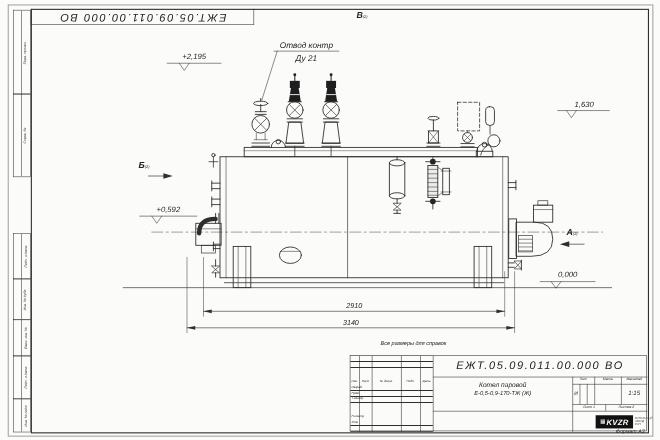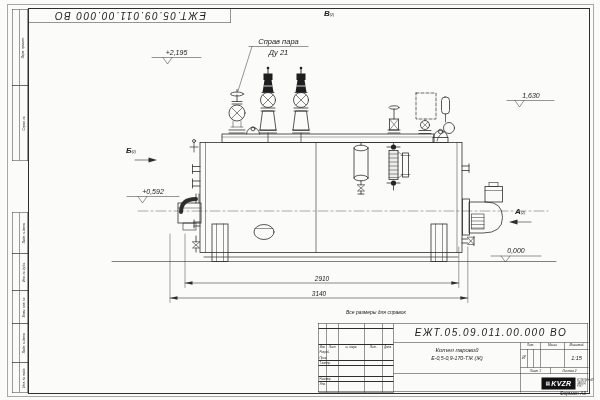--- a/index.html
+++ b/index.html
@@ -381,21 +381,21 @@
       </div>
       <div class="coname">
         <div>КОТЕЛЬНЫЙ</div>
         <div>ЗАВОД РЭП</div>
       </div>
     </div>
   </div>
 
   <div class="t" style="left:540px;top:391px;width:46px;text-align:right;font-size:4.8px;line-height:5px;">Формат А3</div>
 
-  <div class="t tc" style="left:249px;top:37px;width:59px;font-size:7.5px;">Справ пара</div>
+  <div class="t tc" style="left:249px;top:37px;width:59px;font-size:7.5px;">Отвод контр</div>
   <div class="t tc" style="left:249px;top:48px;width:59px;font-size:7.5px;">Ду 21</div>
 
   <div class="t" style="left:324px;top:9px;font-size:8px;font-weight:bold;">
     <span>В</span><span style="font-size:3.5px;font-weight:normal;">(2)</span>
   </div>
   <div class="t" style="left:126px;top:146px;font-size:8px;font-weight:bold;">
     <span>Б</span><span style="font-size:3.5px;font-weight:normal;">(2)</span>
   </div>
   <div class="t" style="left:515px;top:207px;font-size:8px;font-weight:bold;">
     <span>А</span><span style="font-size:3.5px;font-weight:normal;">(2)</span>

